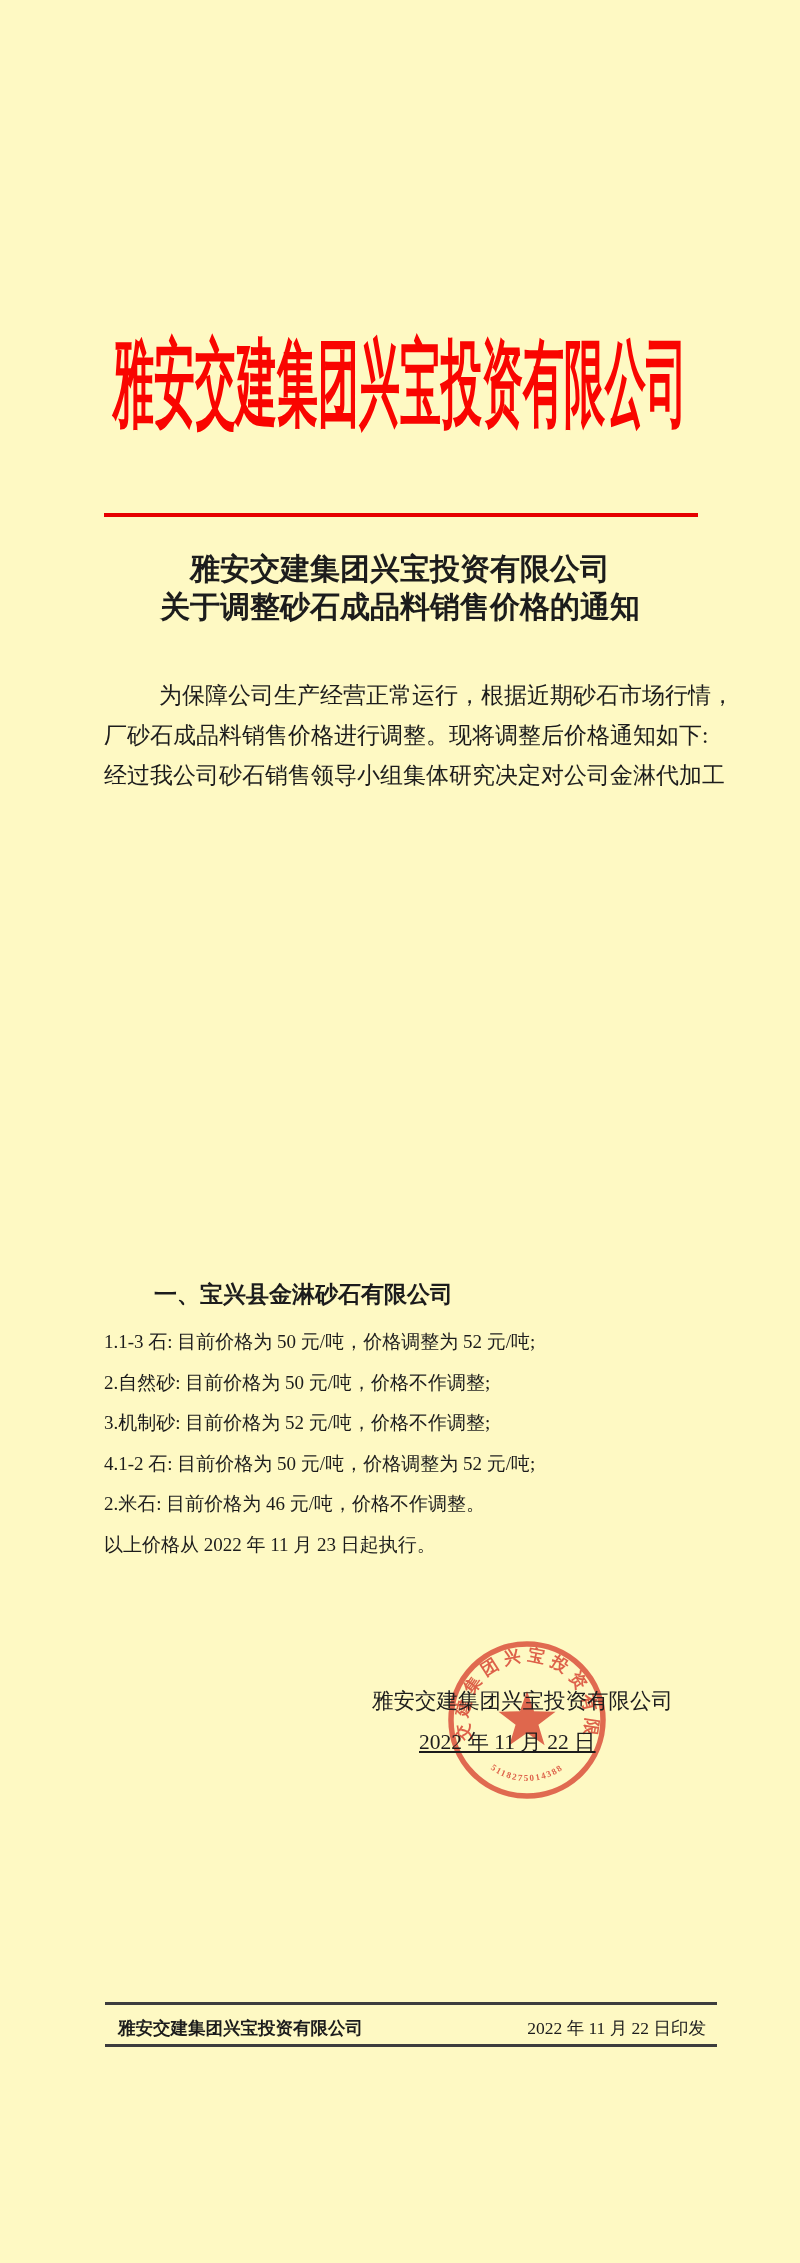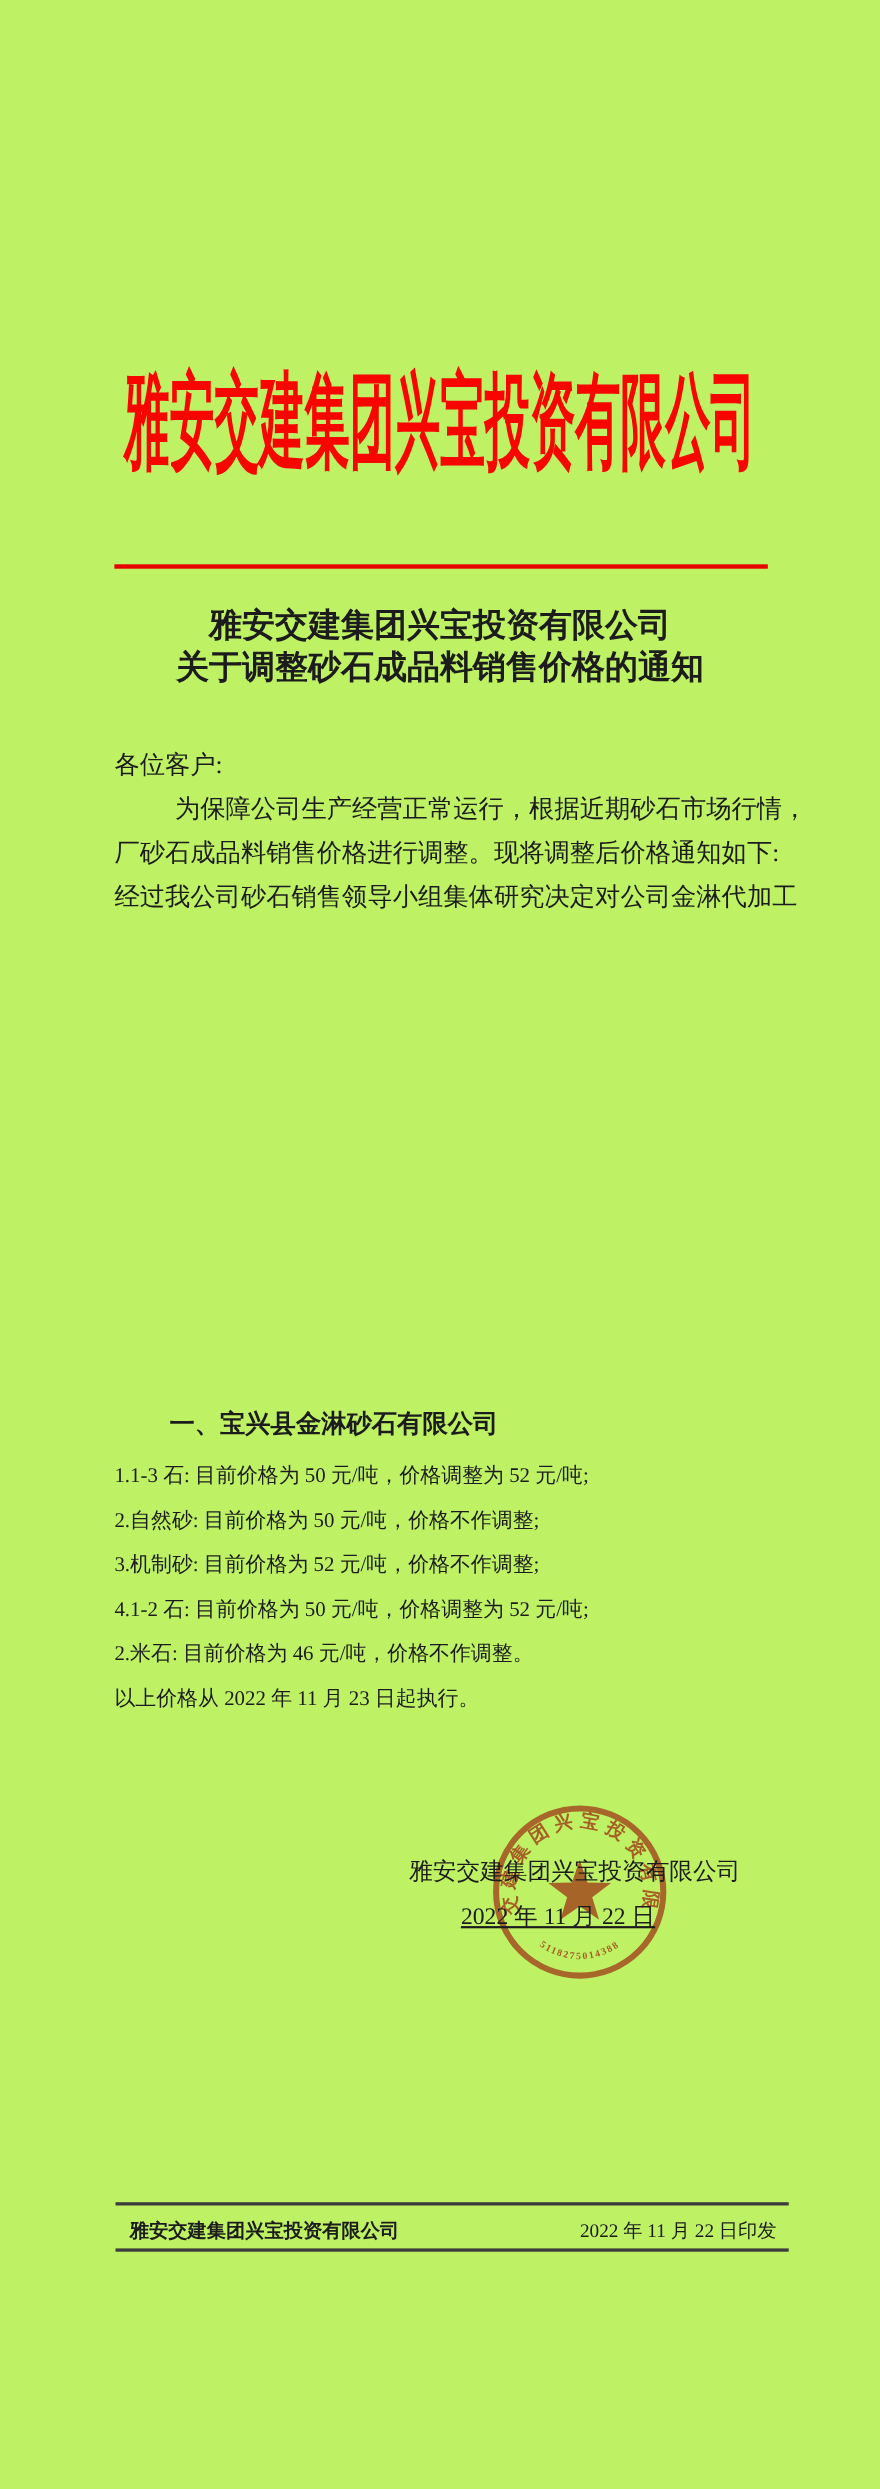--- a/index.html
+++ b/index.html
@@ -1,18 +1,18 @@
 <!DOCTYPE html>
 <html><head>
 <meta charset="utf-8">
 <style>
   html,body { margin:0; padding:0; background:#ffffff; }
   #page {
     position:relative; width:800px; height:2263px; margin:0 auto;
-    background:#bef264; overflow:hidden;
+    background:#fef9c3; overflow:hidden;
     font-family:"Liberation Serif","DejaVu Serif",serif; color:#1c1c1c;
   }
   .letterhead {
     position:absolute; top:337px; left:0; width:800px; text-align:center;
     font-size:41px; line-height:41px; font-weight:700; color:#f90500;
     transform:scaleY(2.32); transform-origin:50% 0; white-space:nowrap;
   }
   .docnum-row {
     position:absolute; top:481px; left:104px; width:592px;
     display:flex; justify-content:space-between;
@@ -76,21 +76,20 @@
 
 
   <div class="red-rule"></div>
 
   <div class="notice-title">
     <div>雅安交建集团兴宝投资有限公司</div>
     <div>关于调整砂石成品料销售价格的通知</div>
   </div>
 
   <div class="body-block">
-    <div>各位客户:</div>
     <div class="indent1">为保障公司生产经营正常运行，根据近期砂石市场行情，</div>
     <div>厂砂石成品料销售价格进行调整。现将调整后价格通知如下:</div>
     <div>经过我公司砂石销售领导小组集体研究决定对公司金淋代加工</div>
   </div>
 
   <div class="section-heading">一、宝兴县金淋砂石有限公司</div>
 
   <div class="price-list">
     <div>1.1-3 石: 目前价格为 50 元/吨，价格调整为 52 元/吨;</div>
     <div>2.自然砂: 目前价格为 50 元/吨，价格不作调整;</div>

